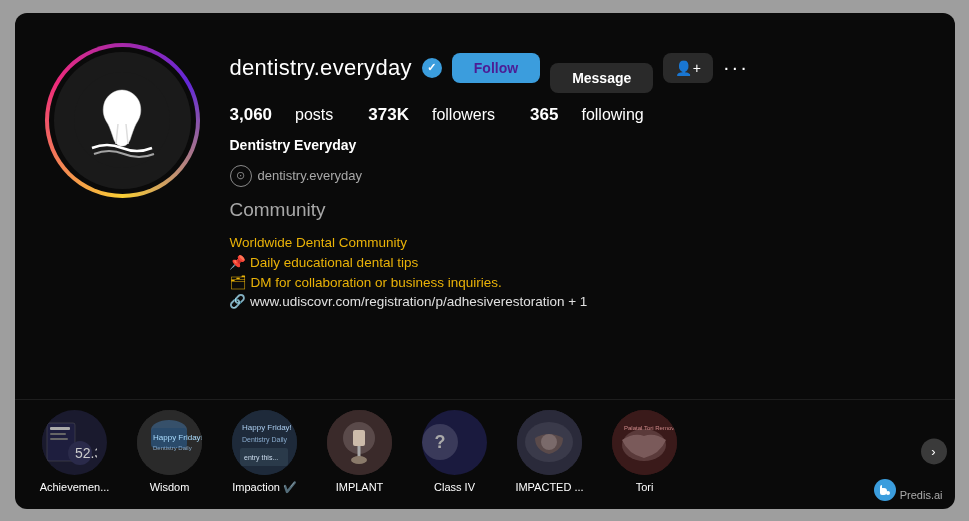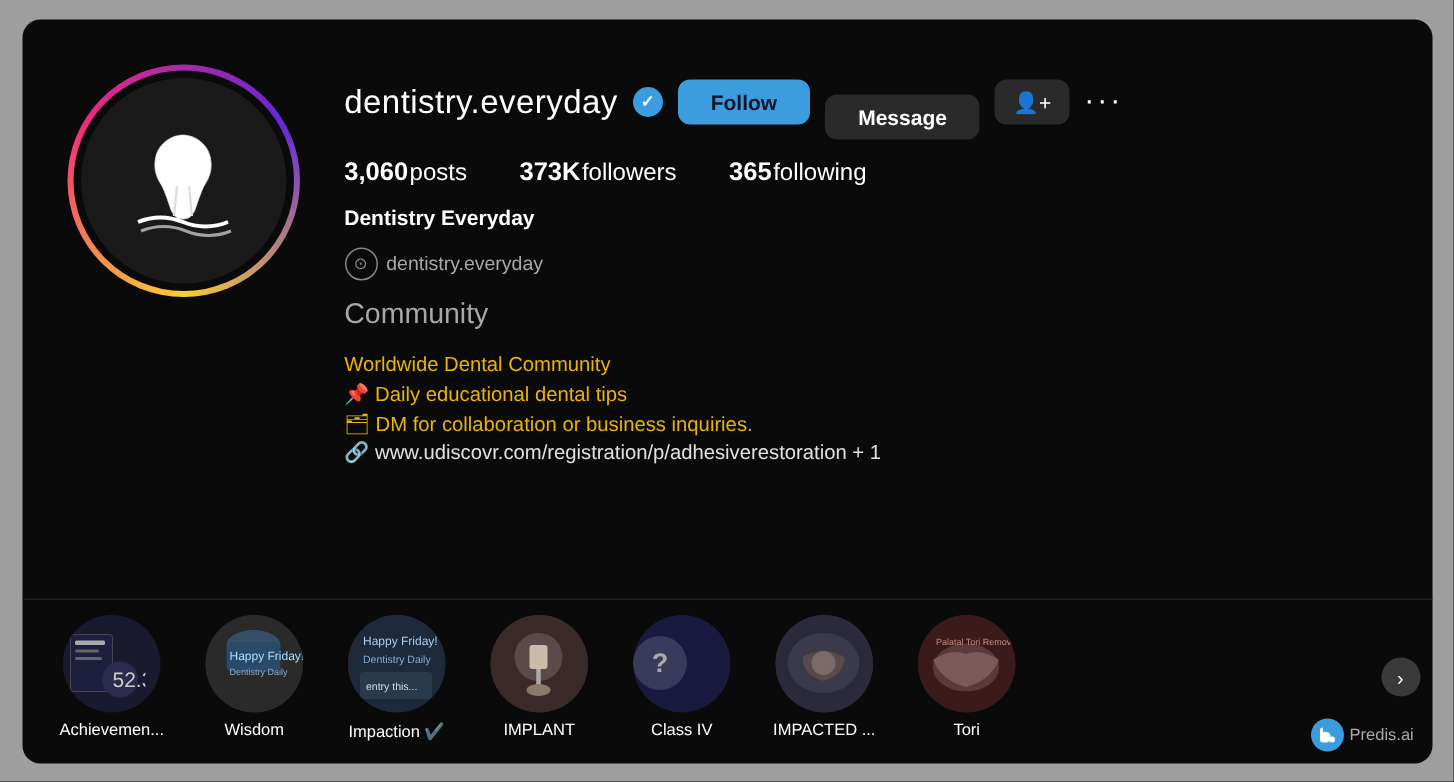--- a/index.html
+++ b/index.html
@@ -97,21 +97,21 @@
       flex-shrink: 0;
     }
     .verified-badge::after {
       content: '✓';
       color: #fff;
       font-size: 11px;
       font-weight: bold;
     }
     .follow-btn {
       background: #3b9ddd;
-      color: #0f172a;
+      color: #4c1d95;
       border: none;
       border-radius: 8px;
       padding: 7px 22px;
       font-size: 14px;
       font-weight: 600;
       cursor: pointer;
     }
     .message-btn {
       background: #2a2a2a;
       color: #fff;
@@ -140,21 +140,21 @@
       cursor: pointer;
       letter-spacing: 2px;
     }
     .stats-row {
       display: flex;
       gap: 35px;
       align-items: center;
     }
     .stat {
       display: flex;
-      gap: 1px;
+      gap: 23px;
       align-items: baseline;
     }
     .stat-number {
       color: #fff;
       font-size: 17px;
       font-weight: 700;
     }
     .stat-label {
       color: #fff;
       font-size: 16px;
@@ -254,21 +254,21 @@
       cursor: pointer;
       display: flex;
       align-items: center;
       justify-content: center;
     }
     .predis-watermark {
       position: absolute;
       bottom: 8px;
       right: 12px;
       display: flex;
-      align-items: center;
+      align-items: flex-end;
       gap: 4px;
       margin-top: 41px;
     }
     .predis-logo {
       width: 22px;
       height: 22px;
       background: #3b9ddd;
       border-radius: 50%;
       display: flex;
       align-items: center;

